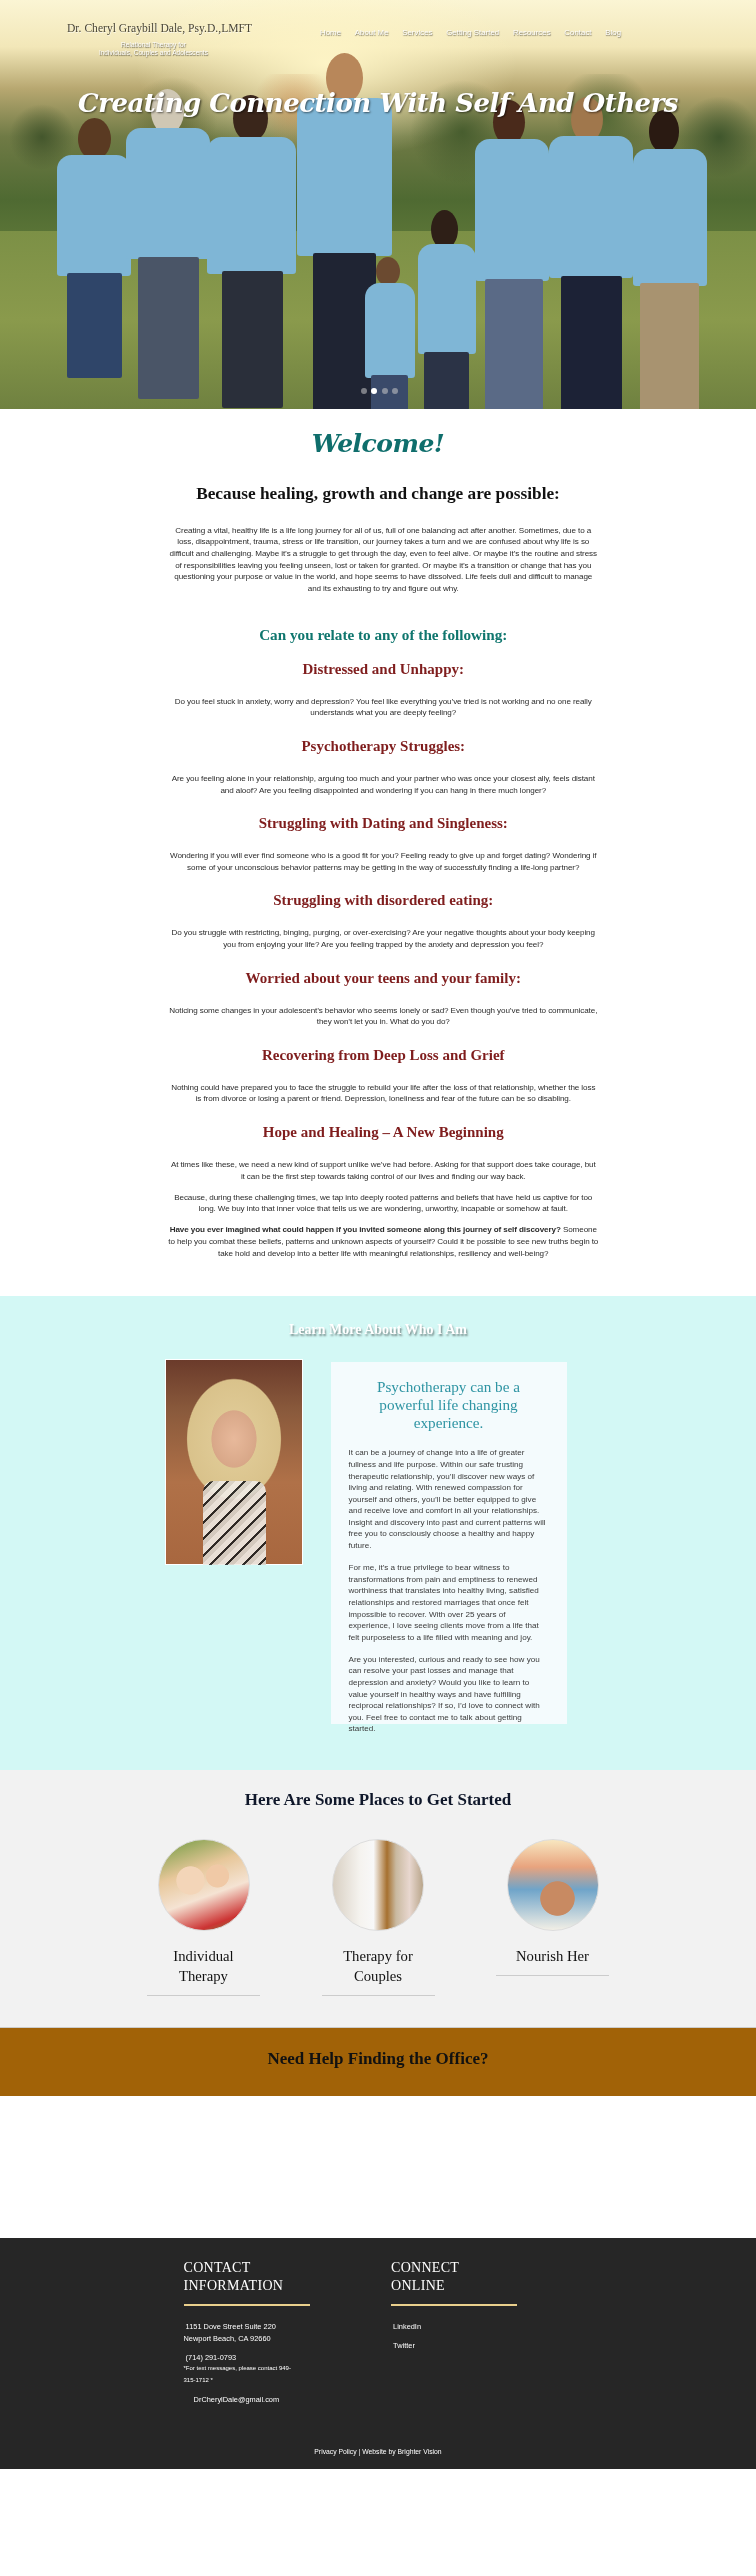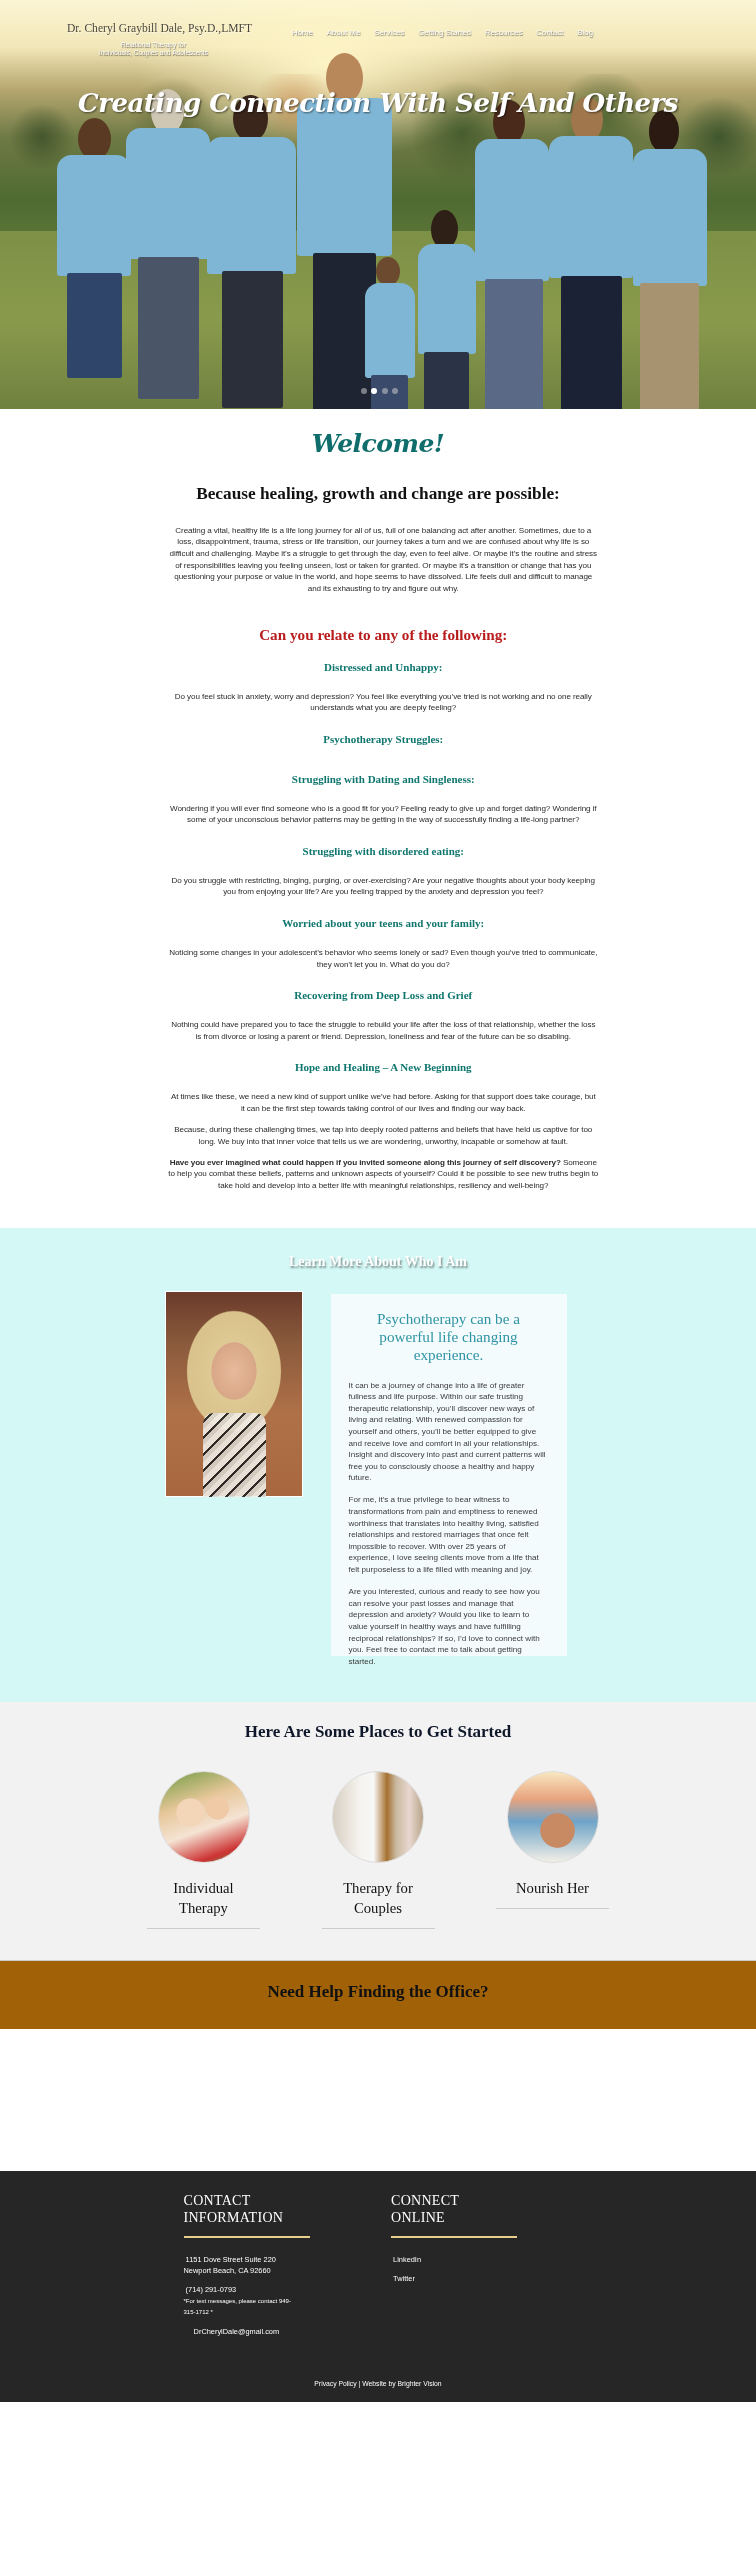--- a/index.html
+++ b/index.html
@@ -37,21 +37,21 @@
   .brand { position: absolute; left: 67px; top: 22px; width: 173px; text-align: center; }
   .brand-name {
     font-family: "Liberation Serif", serif; font-size: 11.6px; color: #4a4636;
     text-shadow: 0.5px 0.5px 0.5px rgba(255,255,255,.7); white-space: nowrap;
   }
   .brand-tag {
     font-family: "Liberation Sans", sans-serif; font-size: 6.6px; color: #fff;
     line-height: 7.9px; margin-top: 6.3px;
     text-shadow: 0.5px 0.5px 1.1px rgba(0,0,0,.6);
   }
-  .nav { position: absolute; left: 292px; top: 28px; display: flex; gap: 0; }
+  .nav { position: absolute; left: 320px; top: 28px; display: flex; gap: 0; }
   .nav a {
     font-family: "Liberation Sans", sans-serif; font-size: 7.9px; color: #fff;
     text-decoration: none; margin-right: 13.7px; white-space: nowrap;
     text-shadow: 0.5px 0.5px 1.1px rgba(0,0,0,.55);
   }
   .hero-title {
     position: absolute; left: 0; top: 88px; width: 756px; text-align: center; z-index: 5;
     font-family: "DejaVu Serif", serif; font-style: italic; font-size: 26px; color: #fff;
     letter-spacing: -0.5px;
     text-shadow: 1.1px 1.1px 2.1px rgba(0,0,0,.55);
@@ -69,25 +69,25 @@
   .content { width: 441px; margin: 0 auto; padding-left: 10.5px; }
   .lead-heading {
     font-family: "Liberation Serif", serif; font-size: 17.3px; color: #111;
     text-align: center; margin-top: 22px; margin-bottom: 21px; padding-right: 10.5px;
   }
   .content p {
     font-family: "Liberation Sans", sans-serif; font-size: 8.1px; line-height: 11.6px;
     color: #2b2b2b; margin-bottom: 9.5px; letter-spacing: -0.1px;
   }
   .relate-heading {
-    font-family: "Liberation Serif", serif; font-size: 15.2px; color: #b91c1c;
+    font-family: "Liberation Serif", serif; font-size: 15.2px; color: #0f766e;
     margin-top: 31.5px; margin-bottom: 17px;
   }
   .sub-heading {
-    font-family: "Liberation Serif", serif; font-size: 11px; color: #0f766e;
+    font-family: "Liberation Serif", serif; font-size: 15px; color: #7f1d1d;
     margin-bottom: 18px;
   }
   .spacer { height: 9.5px; }
 
   
   .about { background: #d3f8f5; margin-top: 37px; padding: 26px 0 47px; }
   .about-title {
     text-align: center; font-family: "Liberation Serif", serif; font-size: 14px;
     color: #fff; text-shadow: 1.1px 1.6px 2.1px rgba(0,0,0,.45); margin-bottom: 21px;
   }
@@ -262,20 +262,21 @@
     <h2 class="lead-heading">Because healing, growth and change are possible:</h2>
     <p>Creating a vital, healthy life is a life long journey for all of us, full of one balancing act after another. Sometimes, due to a loss, disappointment, trauma, stress or life transition, our journey takes a turn and we are confused about why life is so difficult and challenging. Maybe it’s a struggle to get through the day, even to feel alive. Or maybe it’s the routine and stress of responsibilities leaving you feeling unseen, lost or taken for granted. Or maybe it’s a transition or change that has you questioning your purpose or value in the world, and hope seems to have dissolved. Life feels dull and difficult to manage and its exhausting to try and figure out why.</p>
 
     <h3 class="relate-heading">Can you relate to any of the following:</h3>
 
     <h4 class="sub-heading">Distressed and Unhappy:</h4>
     <p>Do you feel stuck in anxiety, worry and depression? You feel like everything you’ve tried is not working and no one really understands what you are deeply feeling?</p>
     <div class="spacer"></div>
 
     <h4 class="sub-heading">Psychotherapy Struggles:</h4>
+    <p>Are you feeling alone in your relationship, arguing too much and your partner who was once your closest ally, feels distant and aloof? Are you feeling disappointed and wondering if you can hang in there much longer?</p>
     <div class="spacer"></div>
 
     <h4 class="sub-heading">Struggling with Dating and Singleness:</h4>
     <p>Wondering if you will ever find someone who is a good fit for you? Feeling ready to give up and forget dating? Wondering if some of your unconscious behavior patterns may be getting in the way of successfully finding a life-long partner?</p>
     <div class="spacer"></div>
 
     <h4 class="sub-heading">Struggling with disordered eating:</h4>
     <p>Do you struggle with restricting, binging, purging, or over-exercising? Are your negative thoughts about your body keeping you from enjoying your life? Are you feeling trapped by the anxiety and depression you feel?</p>
     <div class="spacer"></div>
 

